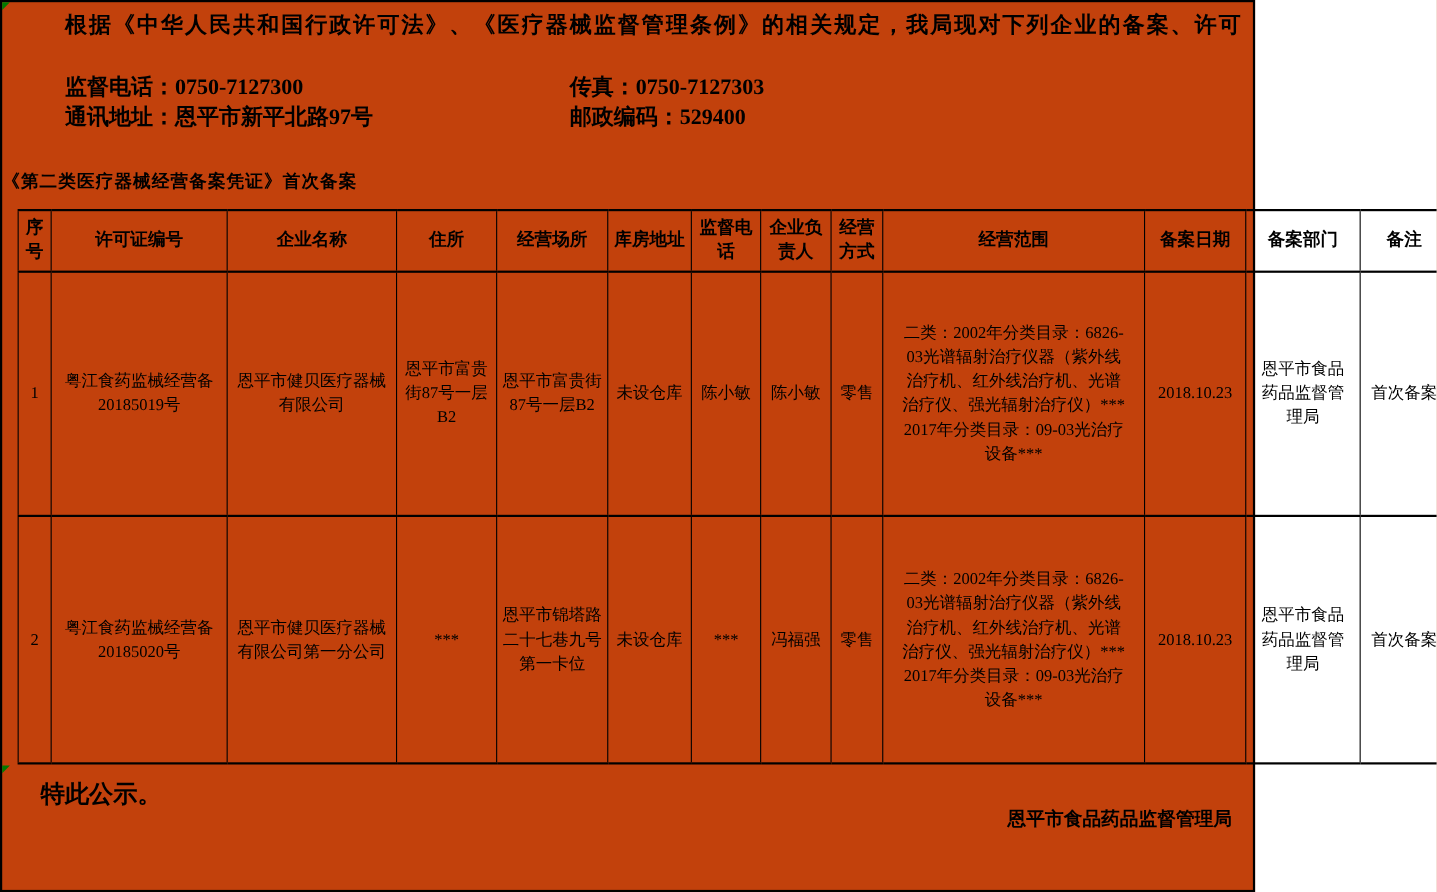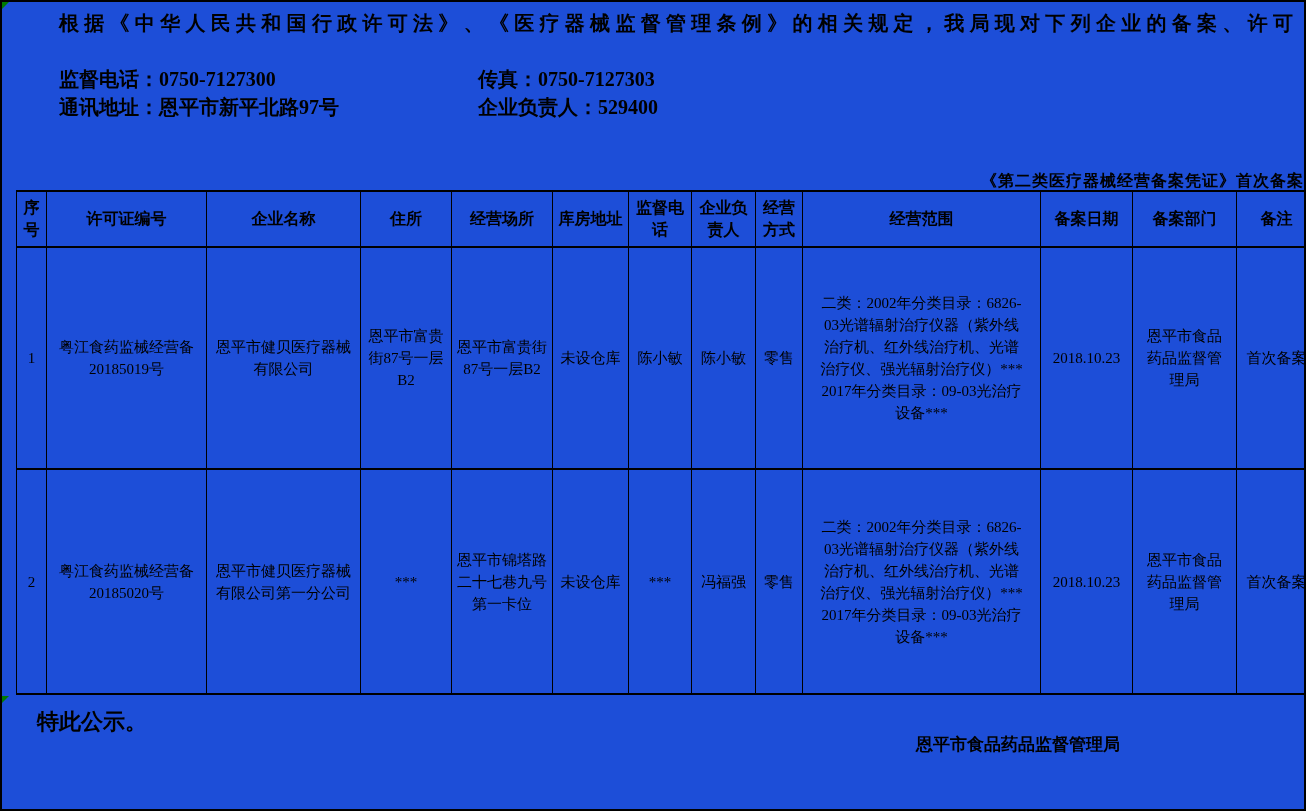--- a/index.html
+++ b/index.html
@@ -6,23 +6,23 @@
   html,body { background: #fff; }
   body {
     width: 1306px; height: 811px;
     font-family: "Liberation Serif", "DejaVu Serif", serif;
     color: #000;
     position: relative;
     overflow: hidden;
   }
   #page {
     position: absolute; left: 0; top: 0;
-    width: 1306px; height: 811px;
+    width: 1141px; height: 811px;
     border: 2px solid #000;
-    background: #1d4ed8;
+    background: #c2410c;
   }
   .tri {
     position: absolute;
     width: 0; height: 0;
     border-top: 7px solid #007a00;
     border-right: 7px solid transparent;
   }
   #tri-top { left: 0; top: 0; }
   #tri-footer { left: 0; top: 694px; }
 
@@ -37,28 +37,27 @@
     position: absolute; top: 35px; left: 2px;
     font-size: 20px; font-weight: bold; line-height: 28px;
   }
   .contact-line {
     position: absolute; left: 0; width: 100%;
     font-size: 20px; font-weight: bold; line-height: 28px;
   }
   #contact-line1 { top: 63px; }
   #contact-line2 { top: 91px; }
   .contact-left  { position: absolute; left: 57px; }
-  .contact-right { position: absolute; left: 476px; }
+  .contact-right { position: absolute; left: 516px; }
 
   
   #table-title {
     position: absolute; top: 153px; left: 0; width: 100%;
-    text-align: right; font-size: 16px; font-weight: bold;
+    text-align: left; font-size: 16px; font-weight: bold;
     letter-spacing: 1px;
-    margin-top: 16px;
   }
 
   
   #reg-table {
     position: absolute; top: 188px; left: 14px;
     width: 1300px;
     border-collapse: collapse;
     table-layout: fixed;
   }
   #reg-table th, #reg-table td {
@@ -109,21 +108,21 @@
   <span class="tri" id="tri-footer"></span>
 
   <div id="intro-line1">根据《中华人民共和国行政许可法》、《医疗器械监督管理条例》的相关规定，我局现对下列企业的备案、许可</div>
 
   <div class="contact-line" id="contact-line1">
     <span class="contact-left"><span>监督电话：</span><span>0750-7127300</span></span>
     <span class="contact-right"><span>传真：</span><span>0750-7127303</span></span>
   </div>
   <div class="contact-line" id="contact-line2">
     <span class="contact-left"><span>通讯地址：</span><span>恩平市新平北路97号</span></span>
-    <span class="contact-right"><span>企业负责人：</span><span>529400</span></span>
+    <span class="contact-right"><span>邮政编码：</span><span>529400</span></span>
   </div>
 
   <div id="table-title">《第二类医疗器械经营备案凭证》首次备案</div>
 
   <table id="reg-table">
     <colgroup>
       <col style="width:30px">
         <col style="width:160px">
         <col style="width:154px">
       <col style="width:91px">

